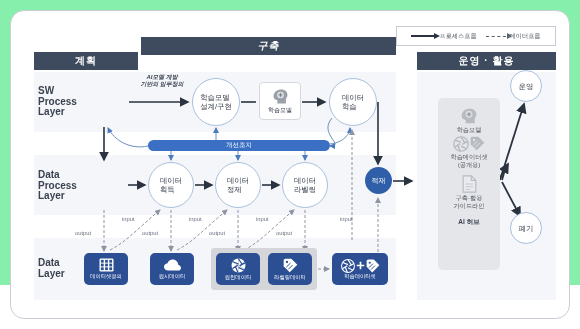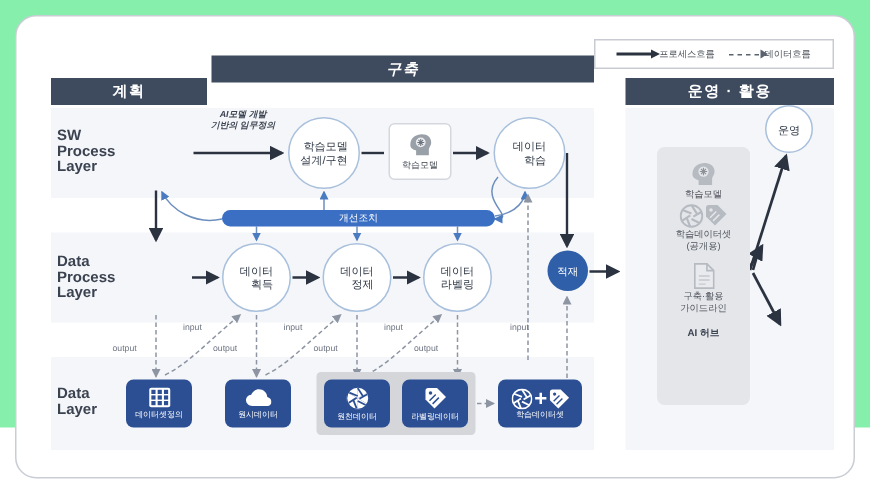--- a/index.html
+++ b/index.html
@@ -126,21 +126,21 @@
     letter-spacing: .4px;
   }
 
   
   .node {
     position: absolute;
     border-radius: 50%;
     background: #ffffff;
     border: 1.3px solid #a9c0dd;
     display: flex; align-items: center; justify-content: center;
-    text-align: right;
+    text-align: left;
     color: #2f3846;
     line-height: 9px;
     font-size: 7.4px;
   }
   .node.sw { width: 48px; height: 48px; }
   .node.dp { width: 46px; height: 46px; }
   .node.op { width: 32px; height: 32px; font-size: 7.4px; }
 
   #n-mission  { left: 80px;  top: 78px; }
   #n-design   { left: 192px; top: 78px; }
@@ -517,14 +517,15 @@
         <path d="M4,10 L12,10 M4,13 L12,13 M4,16 L9,16" stroke="#c3c7cd" stroke-width="1"></path>
       </svg>
       <span class="hub-caption">구축·활용</span>
       <span class="hub-caption">가이드라인</span>
     </div>
 
     <div class="hub-title">AI 허브</div>
   </div>
 
   <div class="node op" id="n-operate">운영</div>
+  <div class="node op" id="n-discard">폐기</div>
 
 </div>
 
 </body></html>

